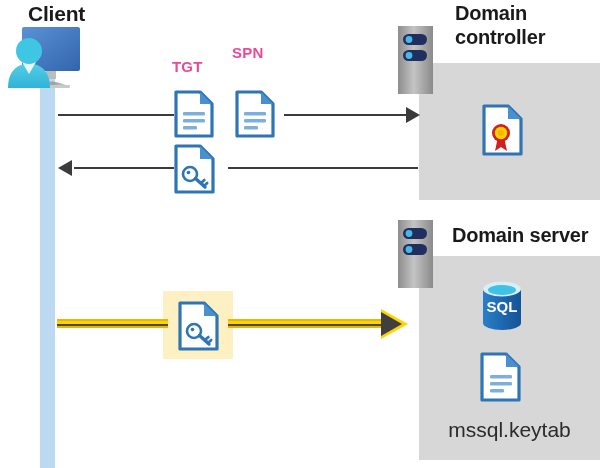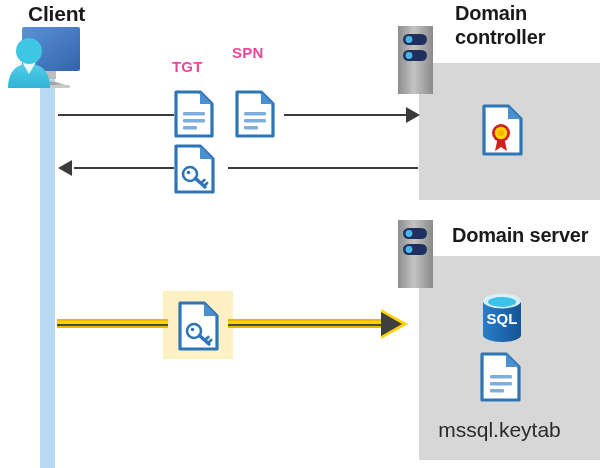--- a/index.html
+++ b/index.html
@@ -124,33 +124,33 @@
   }
 
   
   .doc { width: 40px; height: 48px; }
   #doc-tgt    { left: 174px; top: 90px; }
   #doc-spn    { left: 235px; top: 90px; }
   #doc-ticket { left: 174px; top: 144px; }
   #doc-keytab-flow { left: 178px; top: 301px; }
   #doc-cert   { left: 482px; top: 104px; }
   #doc-keytab { left: 480px; top: 352px; }
-  #icon-sql   { left: 478px; top: 292px; width: 48px; height: 52px; }
+  #icon-sql   { left: 478px; top: 280px; width: 48px; height: 52px; }
 
   
   .cap {
     font-size: 15px;
     color: #ec4899;
     letter-spacing: 0.2px;
     font-weight: bold;
   }
   #cap-tgt { left: 172px; top: 58px; }
   #cap-spn { left: 232px; top: 44px; }
   #cap-keytab {
-    left: 409px; top: 418px;
+    left: 419px; top: 418px;
     width: 181px;
     text-align: center;
     font-size: 21px;
     color: #2b2b2b;
   }
 </style>
 </head>
 <body>
 
 <div id="canvas">

